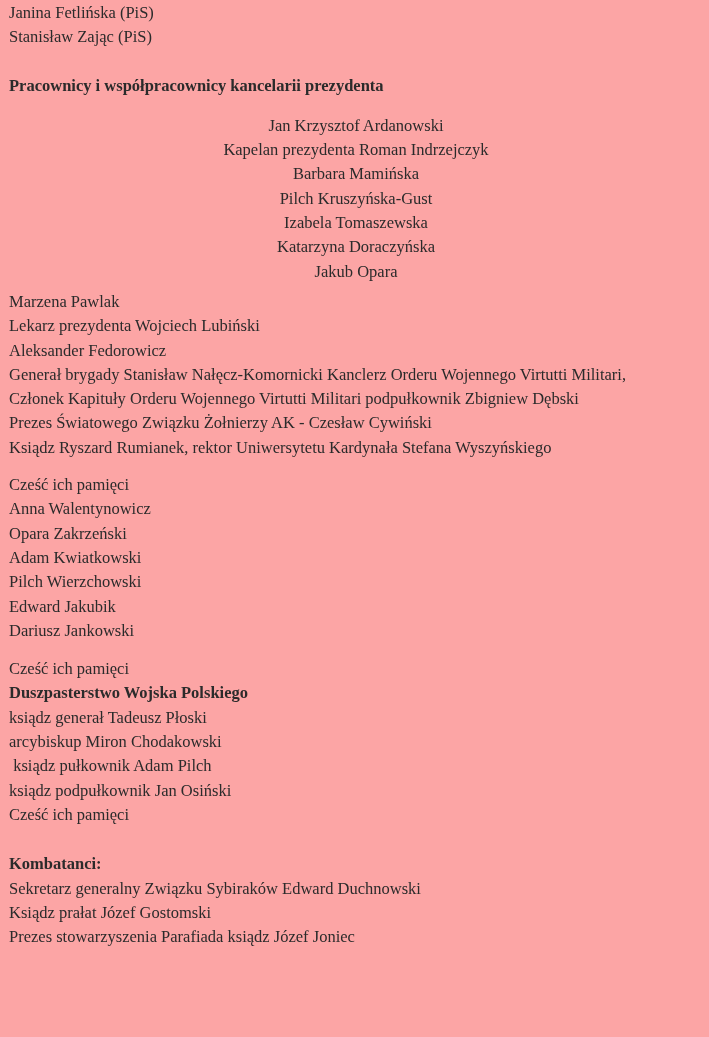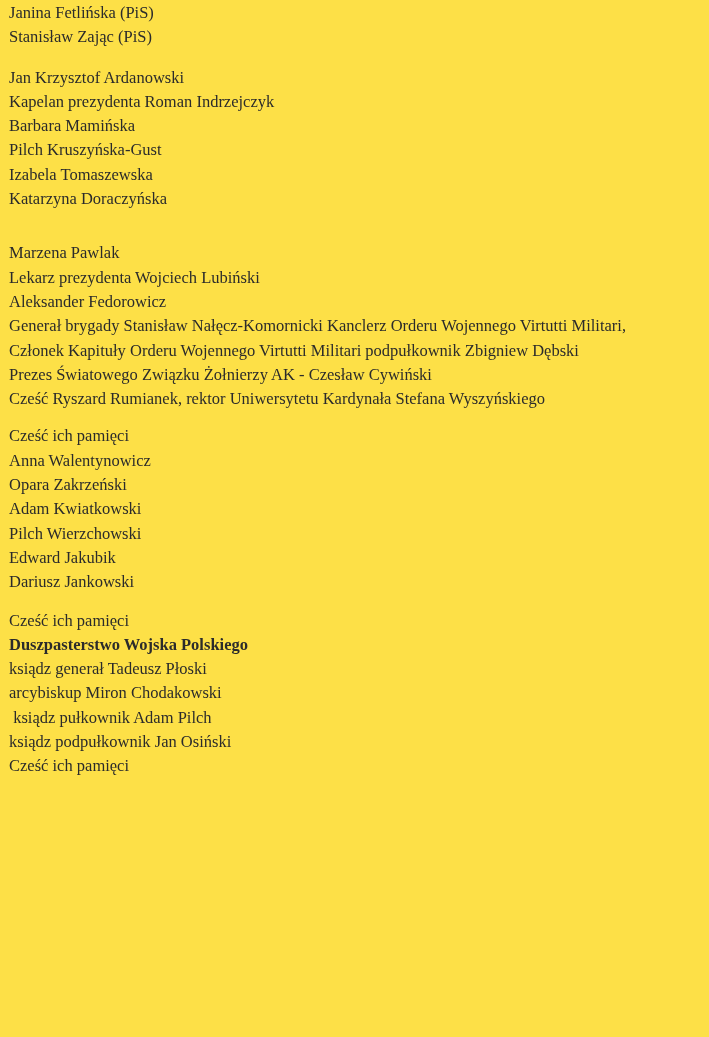--- a/index.html
+++ b/index.html
@@ -9,21 +9,21 @@
   }
   .doc {
     box-sizing: border-box;
     width: 709px;
     min-height: 1037px;
     padding: 1px 6px 0 9px;
     font-family: "Liberation Serif", "DejaVu Serif", serif;
     font-size: 16.5px;
     line-height: 24.3px;
     color: #2b2b2b;
-    background: #fde047;
+    background: #fca5a5;
   }
   .para {
     margin: 0;
     padding: 0;
   }
   .line {
     display: block;
     white-space: pre-wrap;
   }
   .bold {
@@ -31,48 +31,58 @@
   }
 </style>
 </head>
 <body>
 
 <main class="doc">
     <p class="para" style="margin-top: 0px;">
       <span class="line">Janina Fetlińska (PiS)</span>
       <span class="line">Stanisław Zając (PiS)</span>
     </p>
-    <p class="para" style="margin-top: 16px;">
+    <p class="para" style="margin-top: 24px;">
+      <span class="line bold">Pracownicy i współpracownicy kancelarii prezydenta</span>
+    </p>
+    <p class="para" style="margin-top: 16px; text-align: center;">
       <span class="line">Jan Krzysztof Ardanowski</span>
       <span class="line">Kapelan prezydenta Roman Indrzejczyk</span>
       <span class="line">Barbara Mamińska</span>
       <span class="line">Pilch Kruszyńska-Gust</span>
       <span class="line">Izabela Tomaszewska</span>
       <span class="line">Katarzyna Doraczyńska</span>
+      <span class="line">Jakub Opara</span>
     </p>
-    <p class="para" style="margin-top: 30px;">
+    <p class="para" style="margin-top: 6px;">
       <span class="line">Marzena Pawlak</span>
       <span class="line">Lekarz prezydenta Wojciech Lubiński</span>
       <span class="line">Aleksander Fedorowicz</span>
       <span class="line">Generał brygady Stanisław Nałęcz-Komornicki Kanclerz Orderu Wojennego Virtutti Militari,</span>
       <span class="line">Członek Kapituły Orderu Wojennego Virtutti Militari podpułkownik Zbigniew Dębski</span>
       <span class="line">Prezes Światowego Związku Żołnierzy AK - Czesław Cywiński</span>
-      <span class="line">Cześć Ryszard Rumianek, rektor Uniwersytetu Kardynała Stefana Wyszyńskiego</span>
+      <span class="line">Ksiądz Ryszard Rumianek, rektor Uniwersytetu Kardynała Stefana Wyszyńskiego</span>
     </p>
     <p class="para" style="margin-top: 13px;">
       <span class="line">Cześć ich pamięci</span>
       <span class="line">Anna Walentynowicz</span>
       <span class="line">Opara Zakrzeński</span>
       <span class="line">Adam Kwiatkowski</span>
       <span class="line">Pilch Wierzchowski</span>
       <span class="line">Edward Jakubik</span>
       <span class="line">Dariusz Jankowski</span>
     </p>
     <p class="para" style="margin-top: 14px;">
       <span class="line">Cześć ich pamięci</span>
       <span class="line bold">Duszpasterstwo Wojska Polskiego</span>
       <span class="line">ksiądz generał Tadeusz Płoski</span>
       <span class="line">arcybiskup Miron Chodakowski</span>
       <span class="line"> ksiądz pułkownik Adam Pilch</span>
       <span class="line">ksiądz podpułkownik Jan Osiński</span>
       <span class="line">Cześć ich pamięci</span>
     </p>
+    <p class="para" style="margin-top: 25px;">
+      <span class="line bold">Kombatanci:</span>
+      <span class="line">Sekretarz generalny Związku Sybiraków Edward Duchnowski</span>
+      <span class="line">Ksiądz prałat Józef Gostomski</span>
+      <span class="line">Prezes stowarzyszenia Parafiada ksiądz Józef Joniec</span>
+    </p>
   </main>
 
 </body></html>

